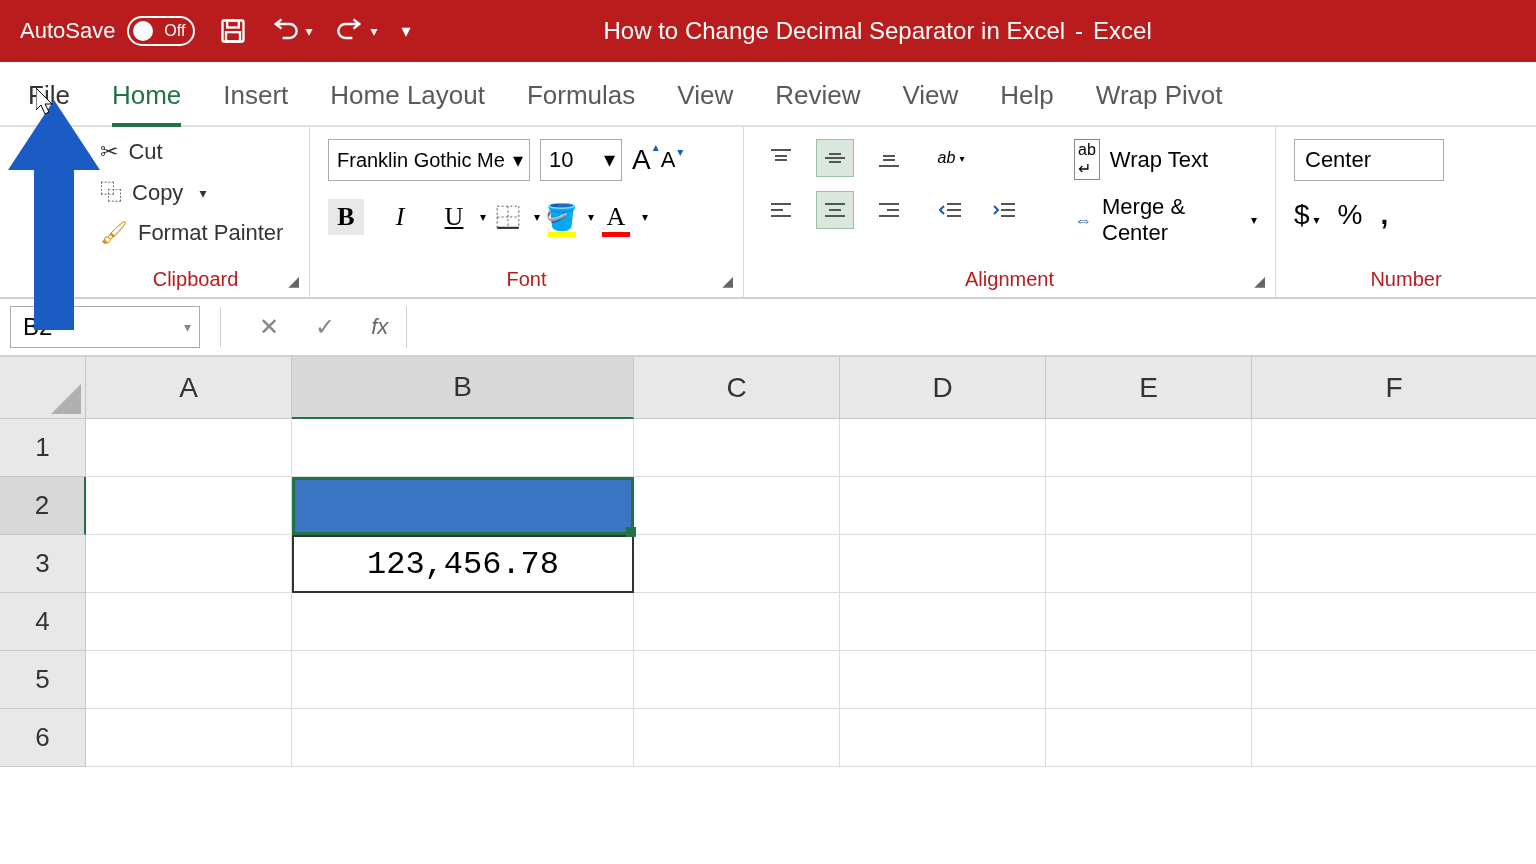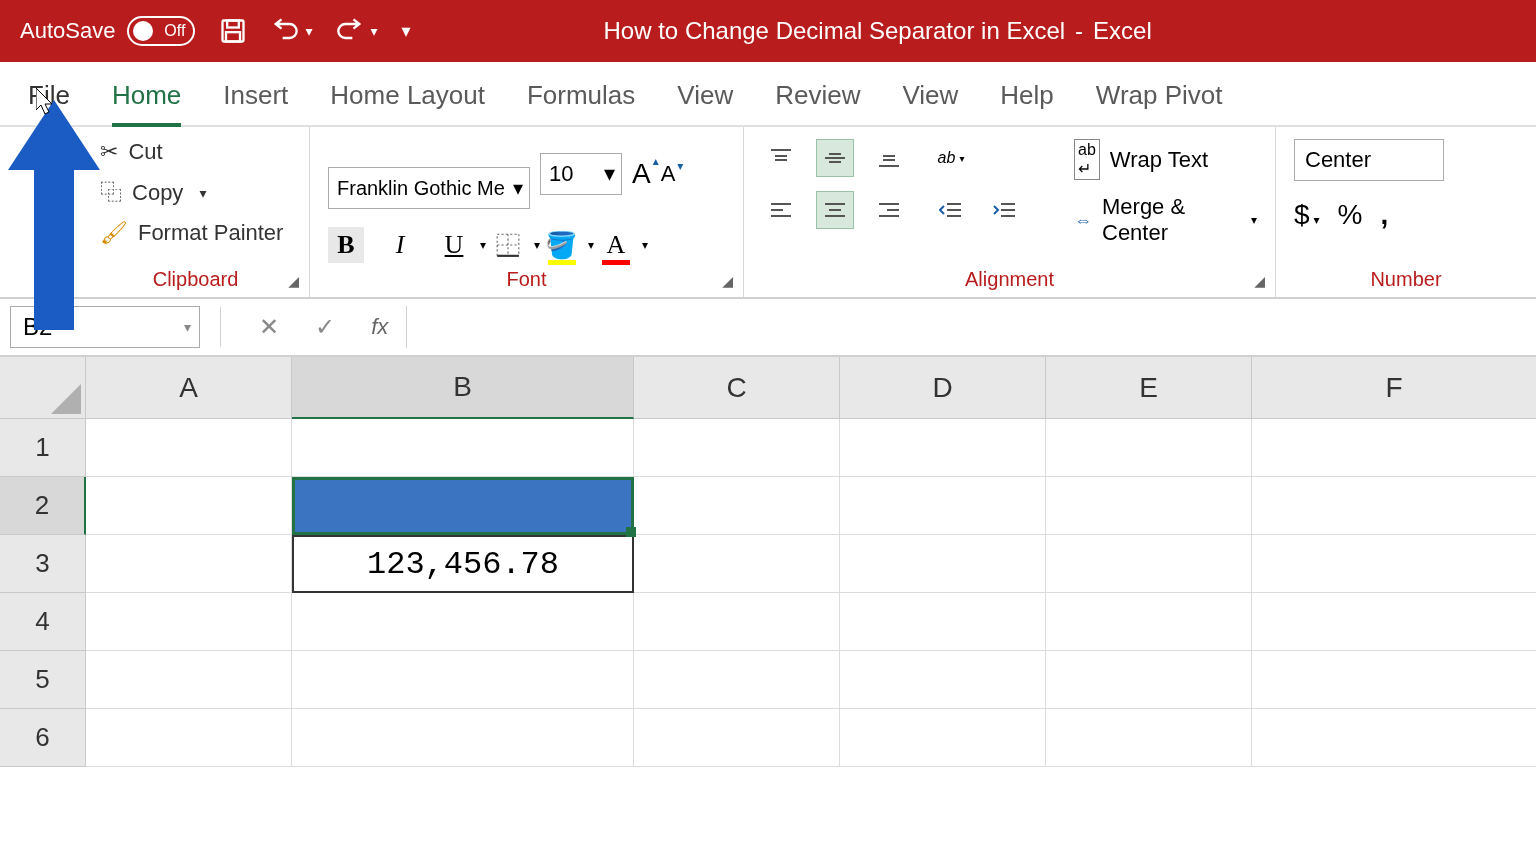--- a/index.html
+++ b/index.html
@@ -27,21 +27,21 @@
 .ribbon-group { border-right: 1px solid #d8d8d8; padding: 12px 18px 6px 18px; display: flex; flex-direction: column; position: relative; }
 .group-label { text-align: center; font-size: 20px; color: #b91c1c; margin-top: auto; padding-top: 4px; }
 .group-launcher { position: absolute; bottom: 8px; right: 10px; font-size: 14px; color: #666; }
 
 .clipboard-group { width: 310px; padding-left: 100px; }
 .clipboard-items { display: flex; flex-direction: column; gap: 14px; }
 .clip-item { display: flex; align-items: center; gap: 10px; font-size: 22px; color: #333; cursor: pointer; }
 
 .font-group { width: 434px; }
 .font-row1 { display: flex; gap: 10px; align-items: center; margin-bottom: 18px; }
-.font-name { width: 202px; height: 42px; border: 1px solid #ababab; display: flex; align-items: center; padding: 0 8px; font-size: 20px; background: #fff; position: relative; margin-top: 28px; }
+.font-name { width: 202px; height: 42px; border: 1px solid #ababab; display: flex; align-items: center; padding: 0 8px; font-size: 20px; background: #fff; position: relative; }
 .font-name-caret { position: absolute; right: 6px; }
 .font-size { width: 82px; height: 42px; border: 1px solid #ababab; display: flex; align-items: center; padding: 0 8px; font-size: 22px; background: #fff; position: relative; }
 .grow-shrink { font-size: 28px; cursor: pointer; position: relative; }
 .font-row2 { display: flex; gap: 18px; align-items: center; }
 .fmt-btn { width: 36px; height: 36px; display: flex; align-items: center; justify-content: center; font-size: 26px; cursor: pointer; font-family: 'Times New Roman', serif; }
 .bold-btn { background: #e8e8e8; font-weight: bold; }
 .italic-btn { font-style: italic; }
 .underline-btn { text-decoration: underline; position: relative; }
 .border-btn { position: relative; }
 .fill-btn, .fontcolor-btn { position: relative; }

